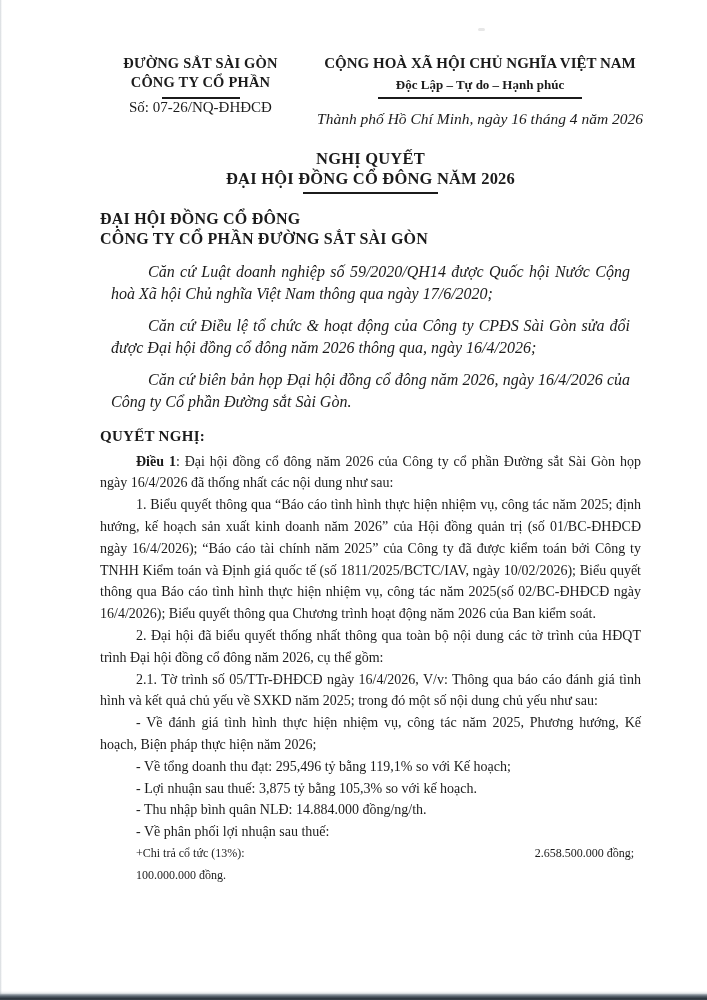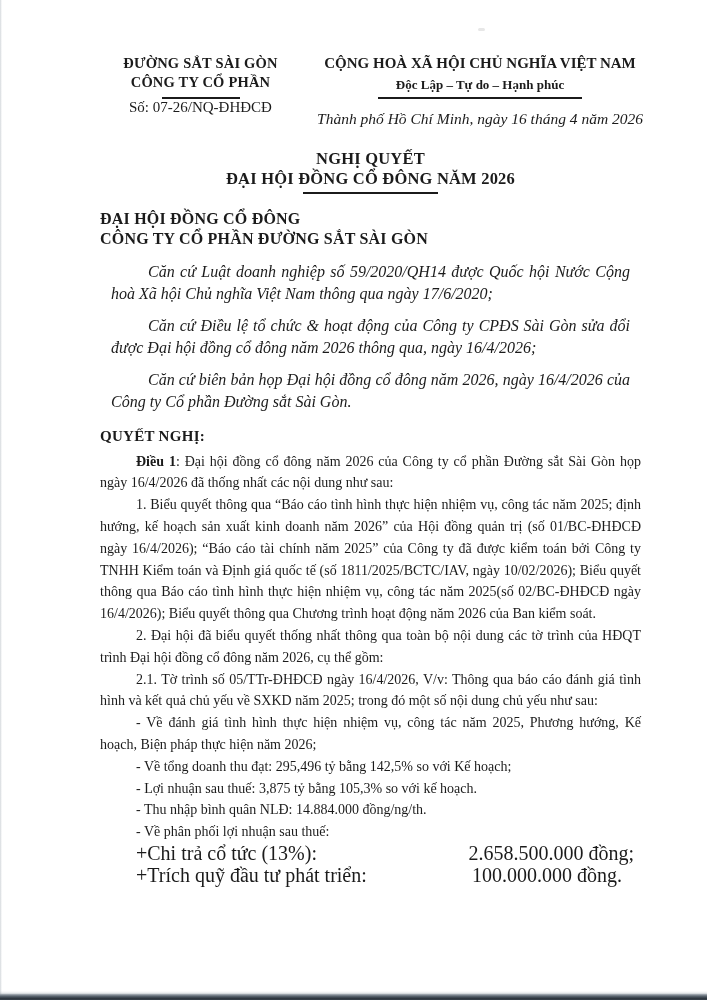--- a/index.html
+++ b/index.html
@@ -120,21 +120,21 @@
     margin: 0;
     font-size: 14px;
     line-height: 21.8px;
     text-align: justify;
     text-indent: 36px;
   }
   .article-label { font-weight: bold; }
   .alloc-row {
     display: flex;
     justify-content: space-between;
-    font-size: 20px;
+    font-size: 12px;
     line-height: 21.8px;
     padding-left: 36px;
   }
   .alloc-amount-1 { padding-right: 7px; }
   .alloc-amount-2 { padding-right: 19px; }
 
   
   .scan-edge-bottom {
     position: absolute;
     left: 0; right: 0; bottom: 0;
@@ -201,30 +201,29 @@
     </div>
 
     <p class="resolve-heading">QUYẾT NGHỊ:</p>
 
     <div class="body-text">
       <p><span class="article-label">Điều 1</span><span>: Đại hội đồng cổ đông năm 2026 của Công ty cổ phần Đường sắt Sài Gòn họp ngày 16/4/2026 đã thống nhất các nội dung như sau:</span></p>
       <p>1. Biểu quyết thông qua “Báo cáo tình hình thực hiện nhiệm vụ, công tác năm 2025; định hướng, kế hoạch sản xuất kinh doanh năm 2026” của Hội đồng quản trị (số 01/BC-ĐHĐCĐ ngày 16/4/2026); “Báo cáo tài chính năm 2025” của Công ty đã được kiểm toán bởi Công ty TNHH Kiểm toán và Định giá quốc tế (số 1811/2025/BCTC/IAV, ngày 10/02/2026); Biểu quyết thông qua Báo cáo tình hình thực hiện nhiệm vụ, công tác năm 2025(số 02/BC-ĐHĐCĐ ngày 16/4/2026); Biểu quyết thông qua Chương trình hoạt động năm 2026 của Ban kiểm soát.</p>
       <p>2. Đại hội đã biểu quyết thống nhất thông qua toàn bộ nội dung các tờ trình của HĐQT trình Đại hội đồng cổ đông năm 2026, cụ thể gồm:</p>
       <p>2.1. Tờ trình số 05/TTr-ĐHĐCĐ ngày 16/4/2026, V/v: Thông qua báo cáo đánh giá tình hình và kết quả chủ yếu về SXKD năm 2025; trong đó một số nội dung chủ yếu như sau:</p>
       <p>- Về đánh giá tình hình thực hiện nhiệm vụ, công tác năm 2025, Phương hướng, Kế hoạch, Biện pháp thực hiện năm 2026;</p>
-      <p>- Về tổng doanh thu đạt: 295,496 tỷ bằng 142,5% so với Kế hoạch;</p>
+      <p>- Về tổng doanh thu đạt: 295,496 tỷ bằng 119,1% so với Kế hoạch;</p>
       <p>- Lợi nhuận sau thuế: 3,875 tỷ bằng 105,3% so với kế hoạch.</p>
       <p>- Thu nhập bình quân NLĐ: 14.884.000 đồng/ng/th.</p>
       <p>- Về phân phối lợi nhuận sau thuế:</p>
       <div class="alloc-row">
         <span>+Chi trả cổ tức (13%):</span>
         <span class="alloc-amount-1">2.658.500.000 đồng;</span>
       </div>
       <div class="alloc-row">
-        <span>+Trích quỹ đầu tư phát triển:</span>
         <span class="alloc-amount-2">100.000.000 đồng.</span>
       </div>
     </div>
 
   </div>
 
   <div class="scan-speck"></div>
   <div class="scan-edge-left"></div>
   <div class="scan-edge-bottom"></div>
 

